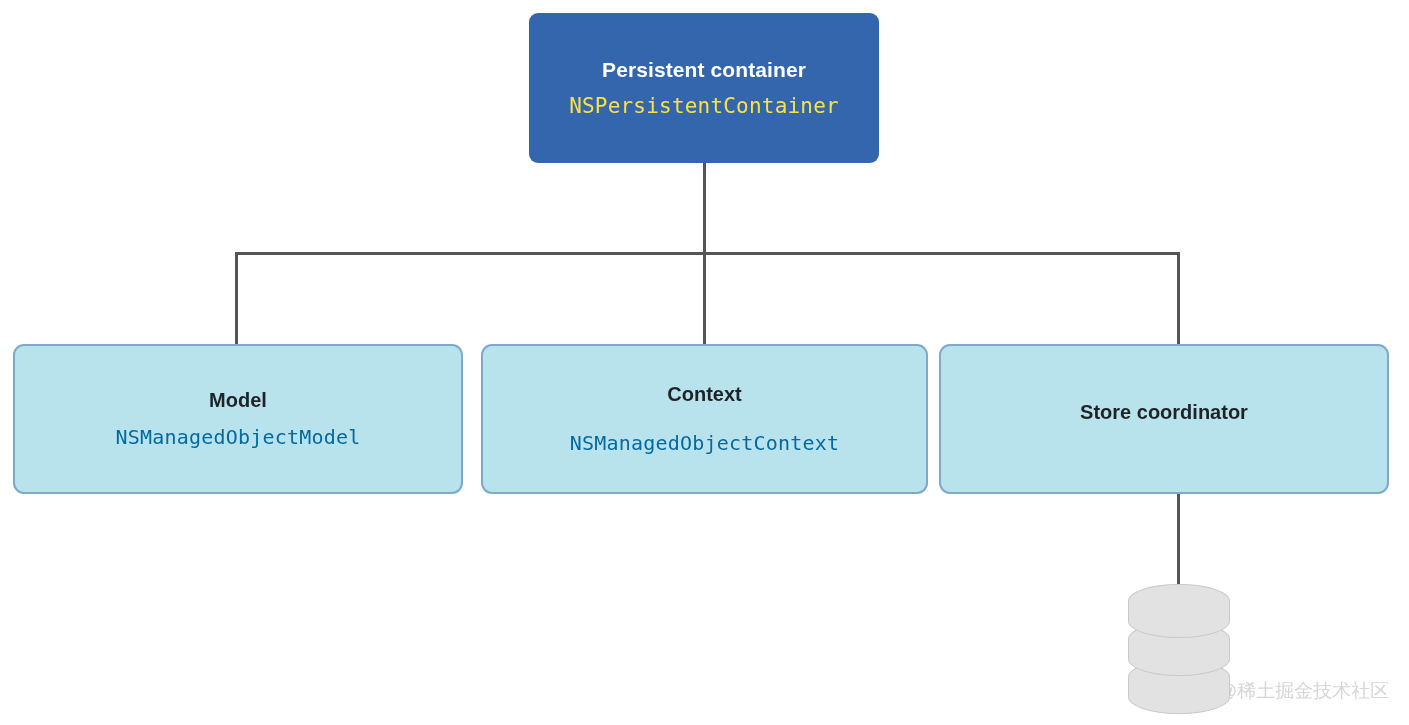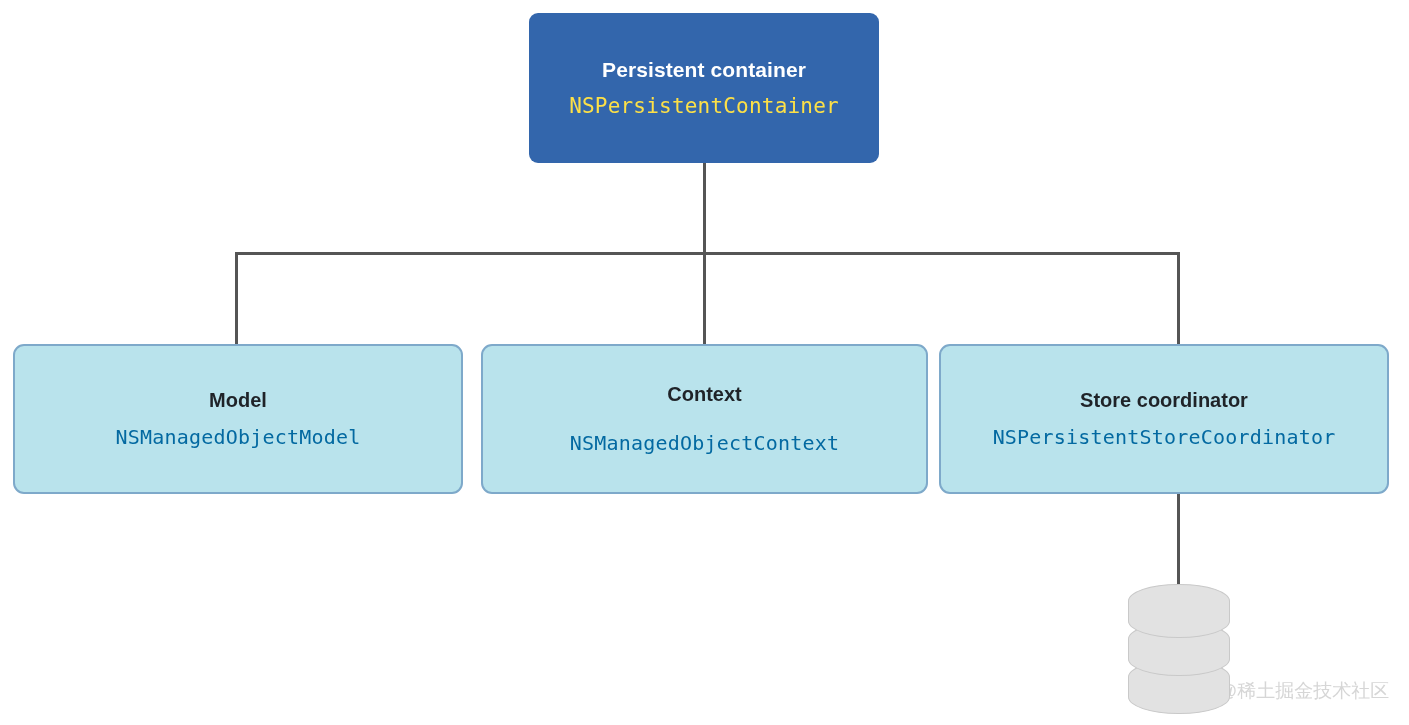--- a/index.html
+++ b/index.html
@@ -142,21 +142,20 @@
     <div class="node-class">NSManagedObjectModel</div>
   </div>
 
   <div class="node node-child node-context">
     <div class="node-title">Context</div>
     <div class="node-class">NSManagedObjectContext</div>
   </div>
 
   <div class="node node-child node-store">
     <div class="node-title">Store coordinator</div>
-    <div class="node-class">NSPersistentStoreCoordinator</div>
   </div>
 
   <div id="database">
     <div class="disk disk-3"></div>
     <div class="disk disk-2"></div>
     <div class="disk disk-1"></div>
   </div>
 
   <div id="watermark">@稀土掘金技术社区</div>
 

